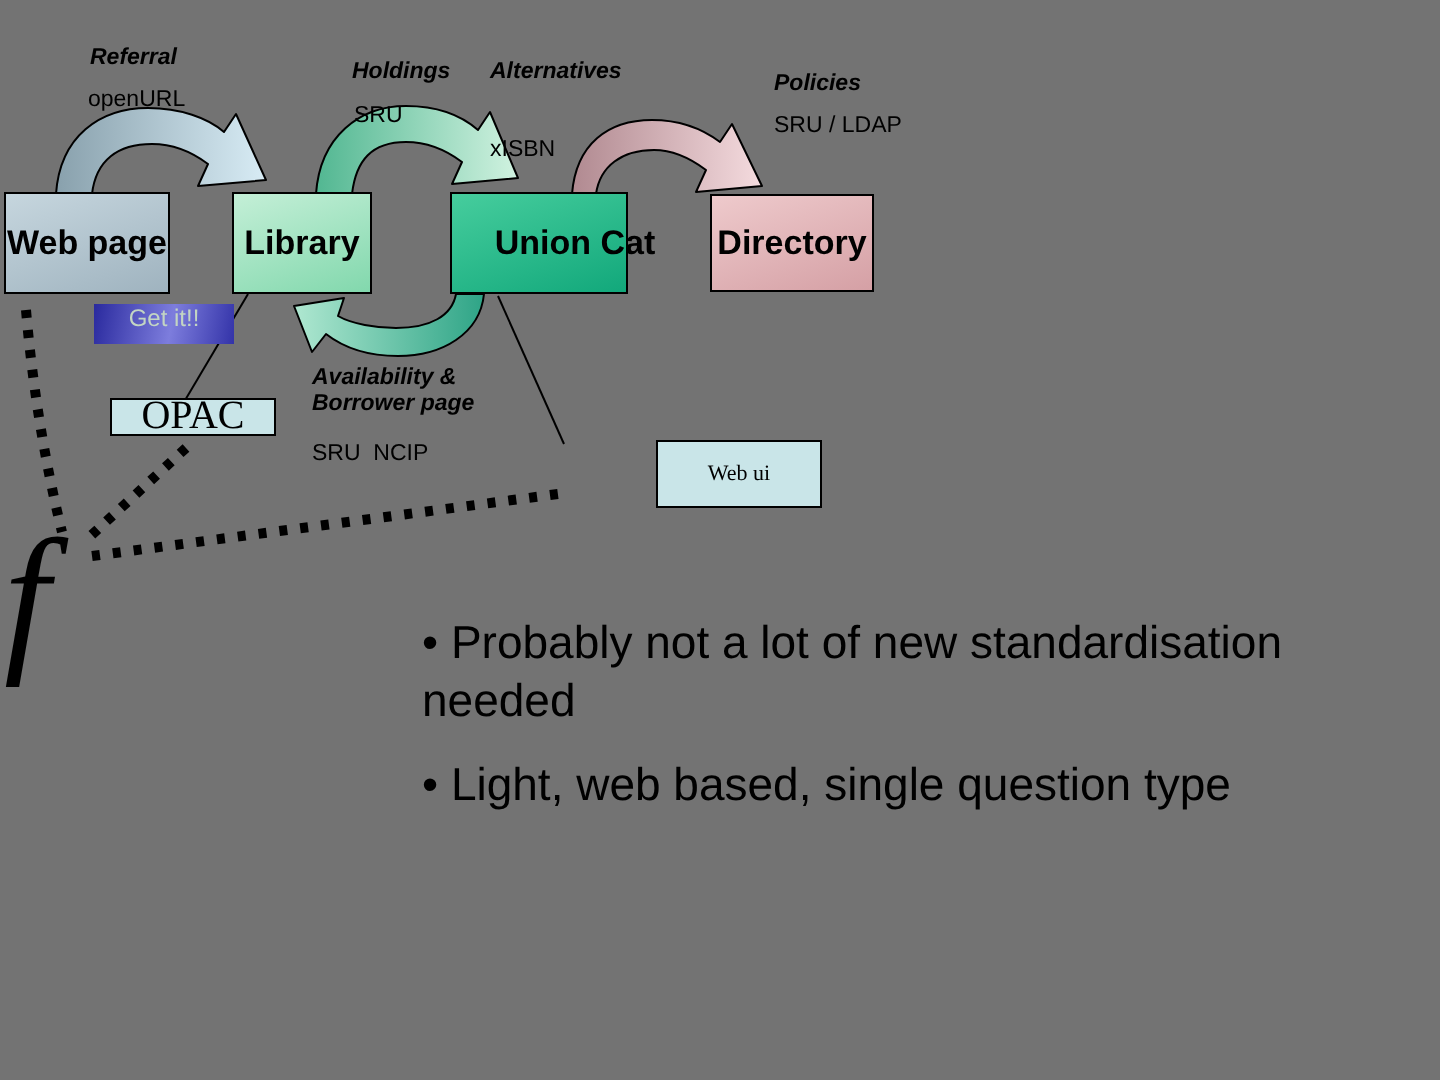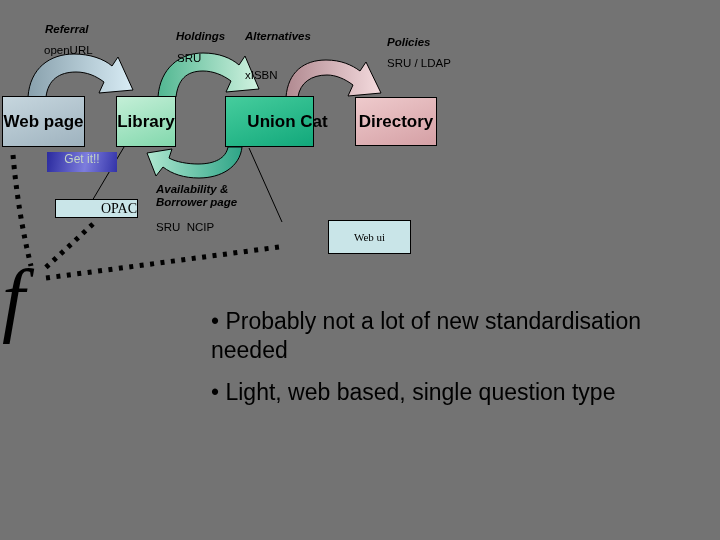--- a/index.html
+++ b/index.html
@@ -10,33 +10,33 @@
   .layer{position:absolute;left:0;top:0;width:720px;height:540px;}
   svg.layer{z-index:1;pointer-events:none;}
 
   .node{
     position:absolute;z-index:2;border:1px solid #000;box-sizing:border-box;
     display:flex;align-items:center;justify-content:center;
     font-weight:bold;font-size:17px;color:#000;white-space:nowrap;
   }
   .node-webpage{left:2px;top:96px;width:83px;height:51px;
     background:linear-gradient(160deg,#c6d6de 0%,#9fb3bf 100%);}
-  .node-library{left:116px;top:96px;width:60px;height:51px;
+  .node-library{left:116px;top:96px;width:70px;height:51px;
     background:linear-gradient(160deg,#c4efd7 0%,#82d8ad 100%);}
   .node-unioncat{left:225px;top:96px;width:89px;height:51px;
     background:linear-gradient(160deg,#46cd9d 0%,#12a87b 100%);padding-left:36px;}
   .node-directory{left:355px;top:97px;width:82px;height:49px;
     background:linear-gradient(160deg,#eecacc 0%,#d5a0a5 100%);}
 
   .smallbox{
     position:absolute;z-index:2;border:1px solid #000;box-sizing:border-box;
     background:#c9e5e8;display:flex;align-items:center;justify-content:center;
     font-family:"Liberation Serif",serif;color:#000;white-space:nowrap;
   }
-  .box-opac{left:55px;top:199px;width:83px;height:19px;font-size:14px;justify-content:flex-end;}
+  .box-opac{left:55px;top:199px;width:83px;height:19px;font-size:20px;}
   .box-webui{left:280px;top:220px;width:83px;height:34px;font-size:11px;margin-left:48px;}
 
   .getit{
     position:absolute;z-index:2;left:47px;top:152px;width:70px;height:20px;
     background:linear-gradient(100deg,#2a2a9e 0%,#7d7ddd 55%,#3333a8 100%);
     color:#c3d5c3;font-size:12px;display:flex;align-items:flex-start;justify-content:center;
     white-space:nowrap;
   }
 
   .elabel{position:absolute;z-index:3;color:#000;white-space:nowrap;}

